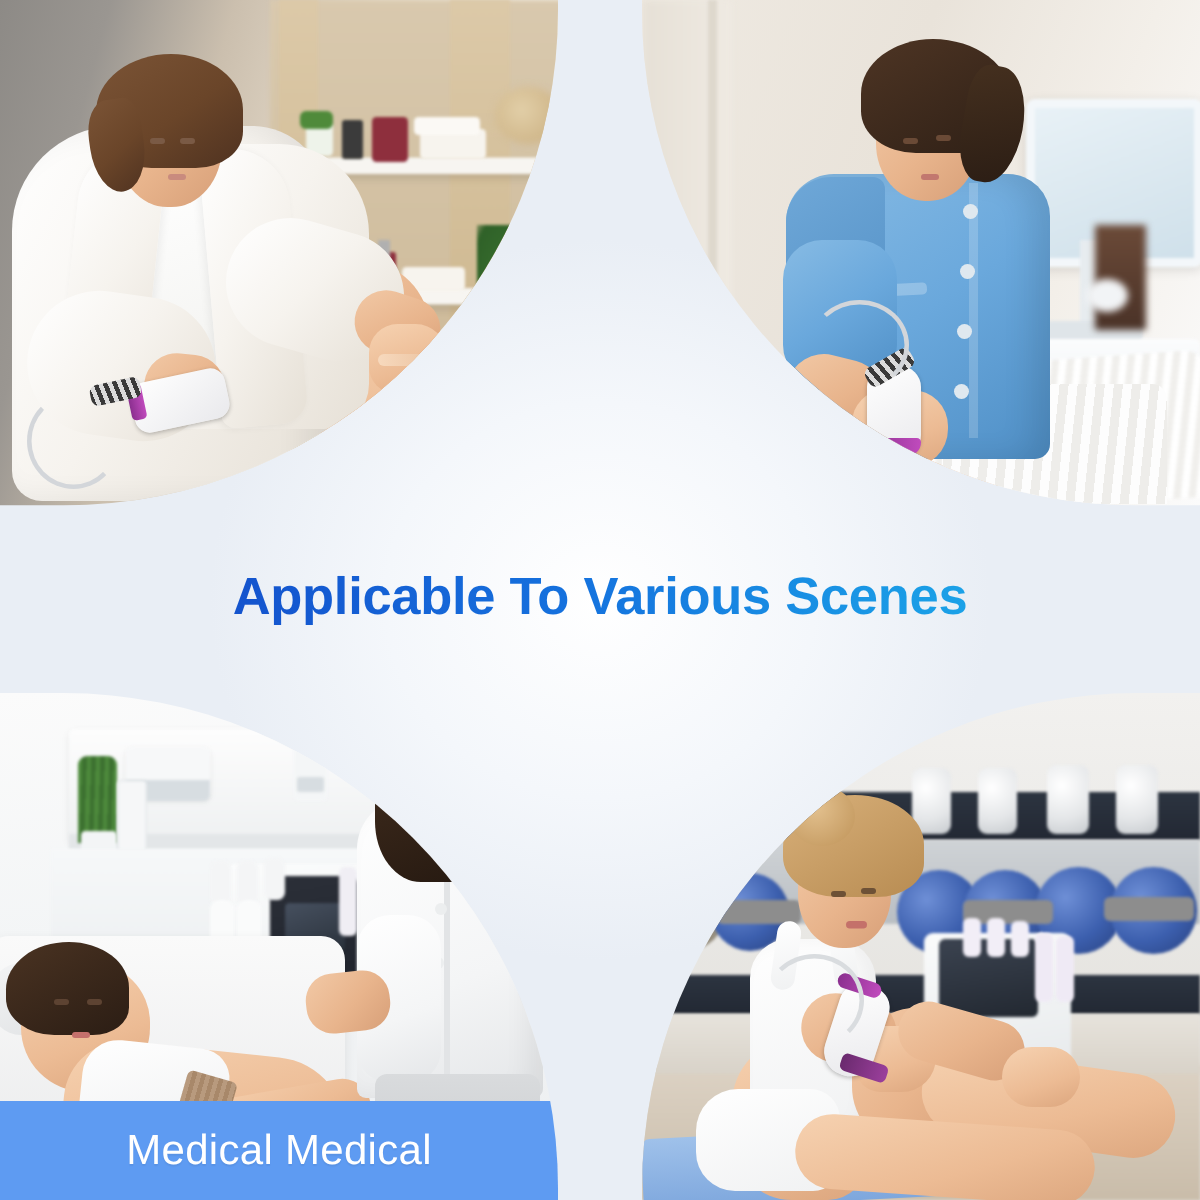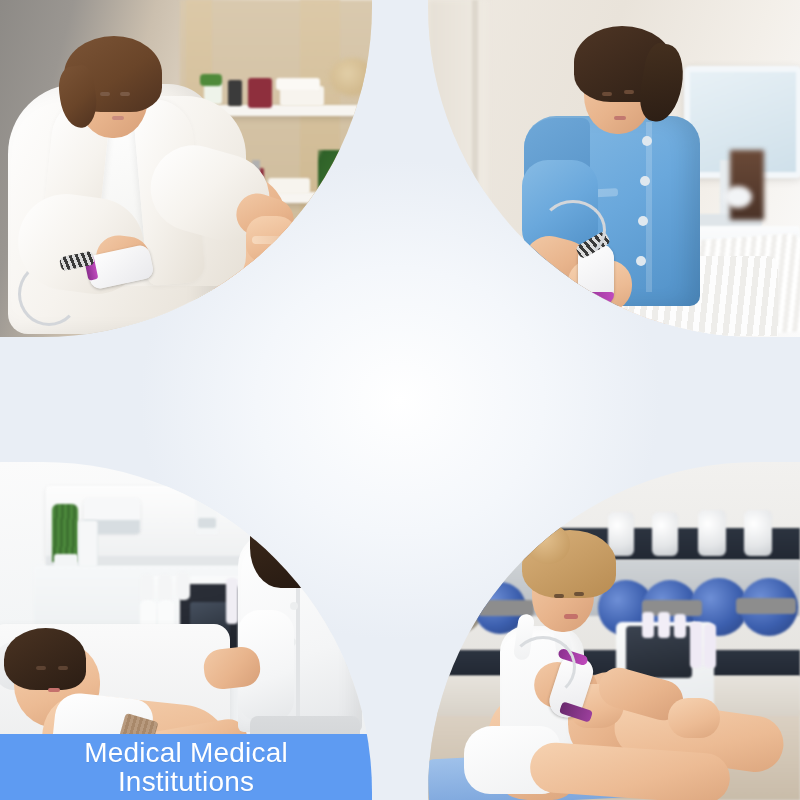--- a/index.html
+++ b/index.html
@@ -306,21 +306,20 @@
         <div class="o" style="left:296px;top:62px;width:12px;height:4px;background:#c4706c;border-radius:3px;"></div>
 
         <div class="o coat" style="left:238px;top:148px;width:56px;height:112px;border-radius:22px;"></div>
         <div class="o skin" style="left:204px;top:186px;width:56px;height:40px;border-radius:18px;transform:rotate(-6deg);"></div>
         <div class="o" style="left:250px;top:254px;width:110px;height:84px;background:linear-gradient(180deg,#d9dbdd,#c6c9cc);border-radius:8px;"></div>
       </div>
     </div>
     <div class="banner bottom" id="b-bl">
       <span>
         <span>Medical Medical</span><br>
-        <span>Institutions</span>
       </span>
     </div>
   </div>
 
   <div class="panel" id="p-br">
     <div class="photo">
       <div class="sc">
         <div class="o br-bg"></div>
         <div class="o floor blur1" style="left:0;top:248px;width:372px;height:90px;"></div>
 
@@ -380,14 +379,15 @@
 
         <div class="o wand-body" style="left:126px;top:194px;width:34px;height:62px;border-radius:14px 14px 16px 16px;transform:rotate(18deg);"></div>
         <div class="o wand-ring" style="left:130px;top:190px;width:30px;height:10px;border-radius:6px;transform:rotate(18deg);"></div>
         <div class="o" style="left:132px;top:244px;width:32px;height:12px;background:linear-gradient(90deg,#6a2a6e,#9b3f9c);border-radius:4px;transform:rotate(18deg);"></div>
         <div class="o" style="left:82px;top:174px;width:60px;height:56px;border:3px solid #d9dcdf;border-radius:50%;border-bottom-color:transparent;border-left-color:transparent;"></div>
       </div>
     </div>
 
   </div>
 
+  <div id="center-title">Applicable To Various Scenes</div>
 
 </div>
 
 </body></html>

